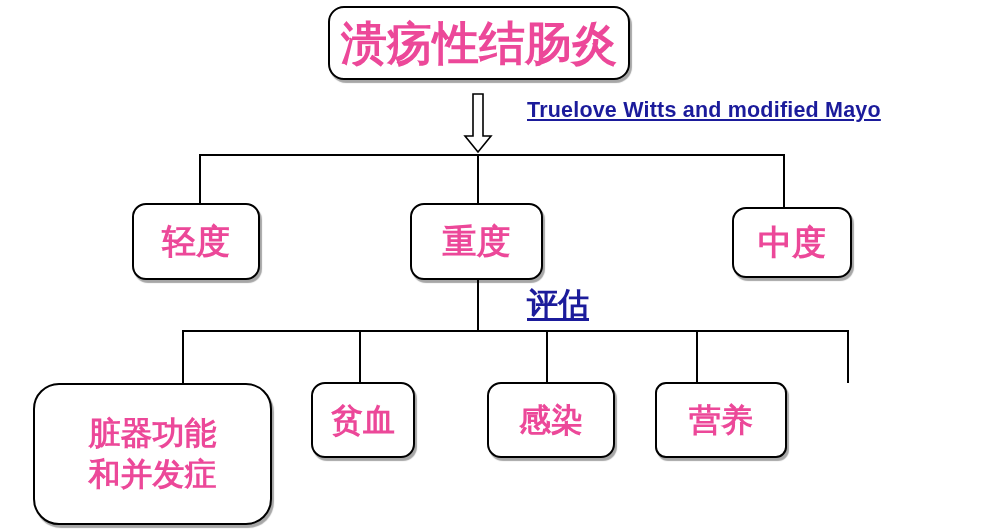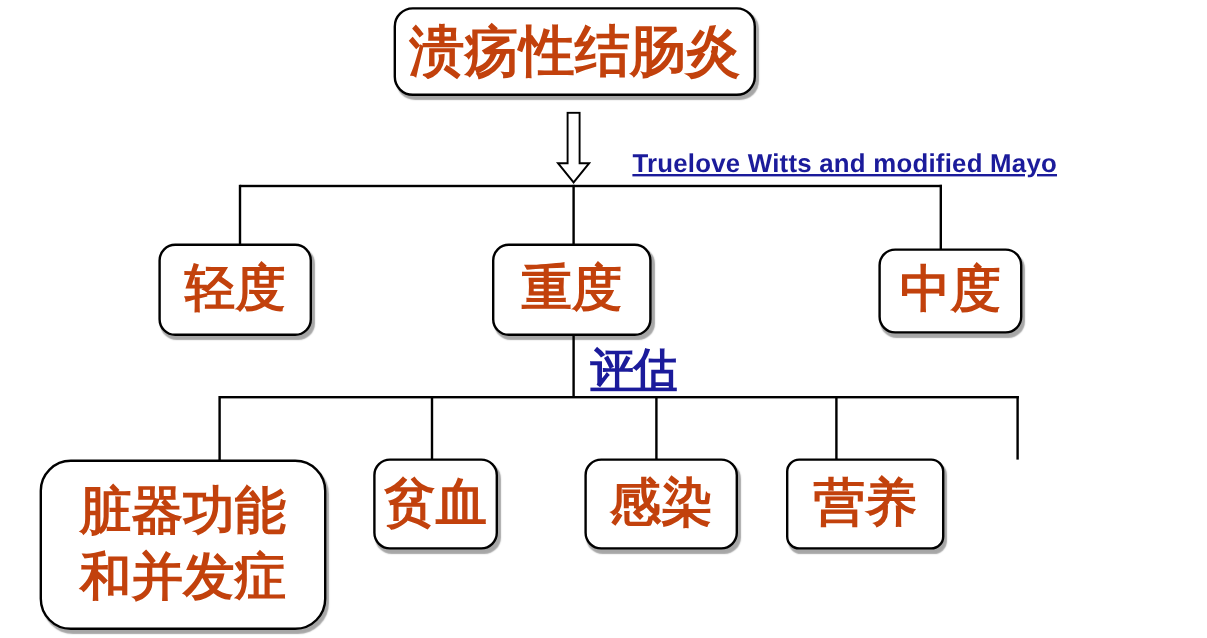--- a/index.html
+++ b/index.html
@@ -17,64 +17,63 @@
   .box{
     position:absolute;
     background:#ffffff;
     border:2.5px solid #000000;
     border-radius:14px;
     box-shadow:2px 3px 1px rgba(0,0,0,0.35);
     display:flex;
     align-items:center;
     justify-content:center;
     font-weight:bold;
-    color:#c2410c;
+    color:#ec4899;
     text-align:center;
     white-space:pre-line;
     line-height:1.28;
     box-sizing:border-box;
-    font-family:Liberation Serif, serif;
   }
   .box.root{
     left:328px; top:6px; width:302px; height:74px;
     font-size:46px; border-radius:16px;
   }
   .box.lvl{
-    top:203px; height:77px; font-size:42px;
+    top:203px; height:77px; font-size:34px;
   }
   .box.mild{ left:132px; width:128px; }
   .box.severe{ left:410px; width:133px; }
   .box.moderate{ left:732px; top:207px; height:71px; width:120px; }
   .box.item{
-    top:382px; height:76px; font-size:43px;
+    top:382px; height:76px; font-size:32px;
   }
   .box.organ{ left:33px; top:383px; width:239px; height:142px; border-radius:26px; }
   .box.anemia{ left:311px; width:104px; }
   .box.infection{ left:487px; width:128px; }
   .box.nutrition{ left:655px; width:132px;border-radius:11px; }
   .box.electrolyte{ left:800px; width:165px; }
 
   .hline,.vline{ position:absolute; background:#000000; }
   .hline{ height:2px; }
   .vline{ width:2px; }
 
   .bluelink{
     position:absolute;
     color:#1b1b9b;
     font-weight:bold;
     text-decoration:underline;
     cursor:pointer;
   }
   .note{
-    left:527px; top:124px; font-size:21.5px;
+    left:527px; top:98px; font-size:21.5px;
     letter-spacing:0.2px;
     text-align:right;
   }
   .assess{
-    left:492px; top:283px; font-size:36px;
+    left:527px; top:283px; font-size:31px;
     text-underline-offset:4px;
   }
   .arrow{
     position:absolute;
     left:461px; top:93px;
     width:34px; height:61px;
   }
 </style>
 </head>
 <body>

